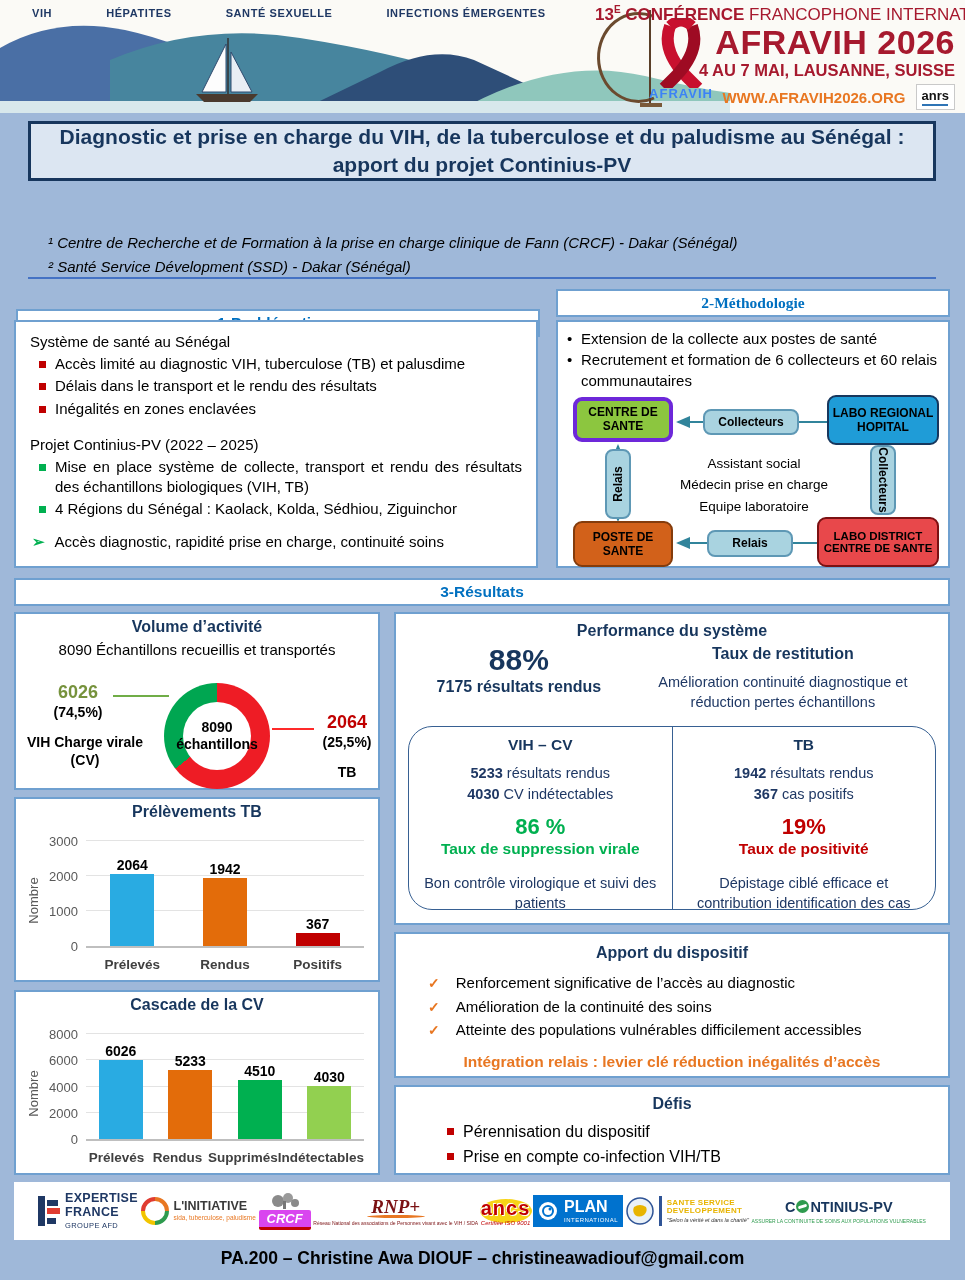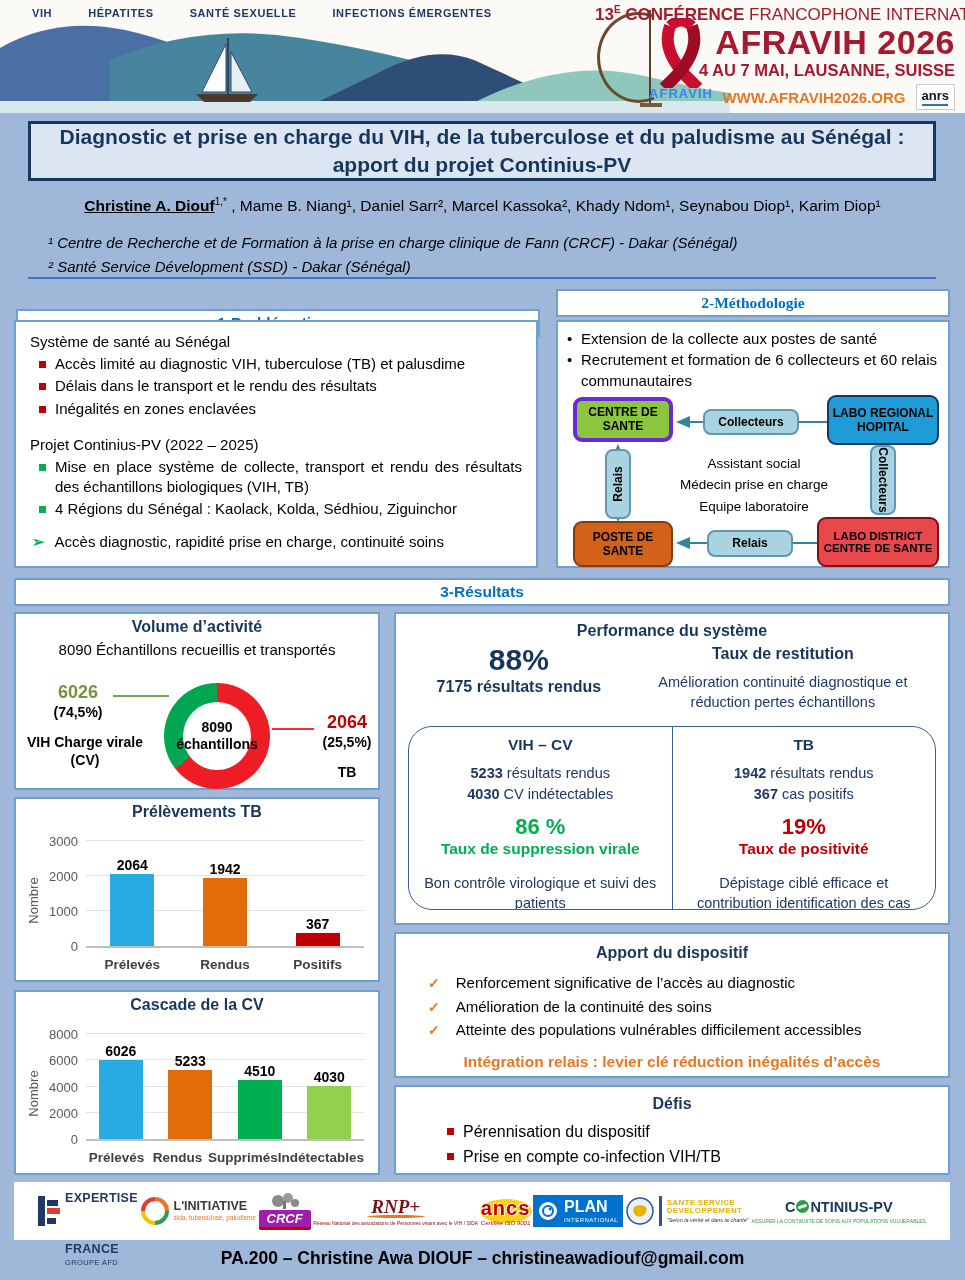--- a/index.html
+++ b/index.html
@@ -4,21 +4,21 @@
 <style>
   * { box-sizing: border-box; margin: 0; padding: 0; }
   body { background:#8FA9CC; font-family:"Liberation Sans", sans-serif; }
   .page { position:relative; width:965px; height:1280px; background:#9FB8D9; overflow:hidden; margin:0 auto; }
 
   
   .header { position:absolute; left:0; top:0; width:965px; height:113px; background:#FBFAF6; }
   .hero { position:absolute; left:0; top:0; }
   .topics { position:absolute; left:32px; top:7px; display:flex; }
   .topic { color:#1F3864; font-weight:bold; font-size:11px; letter-spacing:.6px; white-space:nowrap; }
-  .topic + .topic { margin-left:36px; }
+  .topic + .topic { margin-left:54px; }
   .conf { position:absolute; right:10px; top:4px; text-align:right; color:#A6192E; width:360px; }
   .conf-line1 { font-size:17px; white-space:nowrap; }
   .conf-line1 .b { font-weight:bold; }
   .conf sup { font-size:10px; }
   .brand { font-size:34px; font-weight:bold; line-height:1.05; letter-spacing:.5px; }
   .dates { font-size:16.5px; font-weight:bold; margin-top:1px; }
   .webrow { display:flex; align-items:center; justify-content:flex-end; gap:10px; margin-top:4px; }
   .website { color:#E87722; font-weight:bold; font-size:15px; }
   .anrs-box { background:#fff; border:1px solid #c9c9c9; padding:2px 5px 3px; line-height:1; text-align:left; }
   .anrs-word { font-weight:bold; font-size:13px; color:#111; }
@@ -137,25 +137,25 @@
   ul.checks { list-style:none; margin-top:9px; }
   ul.checks li { display:flex; align-items:baseline; line-height:1.55; font-size:15px; }
   .check-glyph { color:#E87722; font-weight:bold; margin:0 16px 0 14px; font-size:14px; }
   .highlight { color:#E87722; font-weight:bold; text-align:center; font-size:15.5px; margin-top:11px; }
   #defis ul.marks { margin:8px 0 0 24px; }
   #defis ul.marks li { margin:3px 0; }
 
   
   .logo { display:flex; align-items:center; gap:5px; }
   .lg-col { display:flex; flex-direction:column; line-height:1.05; }
-  .ef-name { color:#1F3864; font-weight:bold; font-size:12.5px; letter-spacing:.3px;margin-top:37px; }
+  .ef-name { color:#1F3864; font-weight:bold; font-size:12.5px; letter-spacing:.3px; }
   .ef-sub { color:#1F3864; font-size:7.5px; margin-top:3px; letter-spacing:.4px; }
   .init-name { color:#3a3a3a; font-weight:bold; font-size:12.5px; }
   .init-sub { color:#E87722; font-size:6.5px; margin-top:2px; }
-  .crcf-box { background:#a21caf; color:#fff; font-style:italic; font-weight:bold; font-size:13px;
+  .crcf-box { background:#d946ef; color:#fff; font-style:italic; font-weight:bold; font-size:13px;
     padding:1px 8px; border-bottom:3px solid #C00000; border-radius:2px; }
   .rnp-name { font-family:"Liberation Serif", serif; font-style:italic; font-weight:bold; font-size:19px; color:#7B1113; }
   .rnp-swoosh { width:58px; height:3px; background:#E87722; border-radius:50%; margin-top:-3px; }
   .rnp-sub { font-size:5px; color:#7B1113; margin-top:2px; }
   .ancs-wrap { position:relative; text-align:center; }
   .ancs-name { position:relative; font-weight:bold; font-size:20px; color:#C00000;
     text-shadow:1px 1px 0 #fff,-1px -1px 0 #fff; z-index:1; letter-spacing:1px; }
   .ancs-bg { position:absolute; left:50%; top:2px; transform:translateX(-50%); width:52px; height:24px;
     background:#F7D417; border-radius:50%; z-index:0; }
   .ancs-sub { position:relative; font-style:italic; color:#C00000; font-size:6px; z-index:1; }
@@ -224,23 +224,20 @@
         <span class="anrs-box">
           <span class="anrs-word">anrs</span>
           <span class="anrs-bar" style="display:block"></span>
         </span>
       </div>
     </div>
   </div>
 
   <div class="title-box">Diagnostic et prise en charge du VIH, de la tuberculose et du paludisme au Sénégal : apport du projet Continius-PV</div>
 
-  <div class="authors">
-    <span class="first">Christine A. Diouf</span><sup>1,*</sup><span> , Mame B. Niang¹, Daniel Sarr², Marcel Kassoka², Khady Ndom¹, Seynabou Diop¹, Karim Diop¹</span>
-  </div>
 
   <div class="affils">
     <div>¹ Centre de Recherche et de Formation à la prise en charge clinique de Fann (CRCF) - Dakar (Sénégal)</div>
     <div>² Santé Service Dévelopment (SSD) - Dakar (Sénégal)</div>
   </div>
 
   <div class="divider"></div>
 
   <div class="sec-head" id="prob-head">1-Problématique</div>
   <div class="sec-body" id="prob-body">

